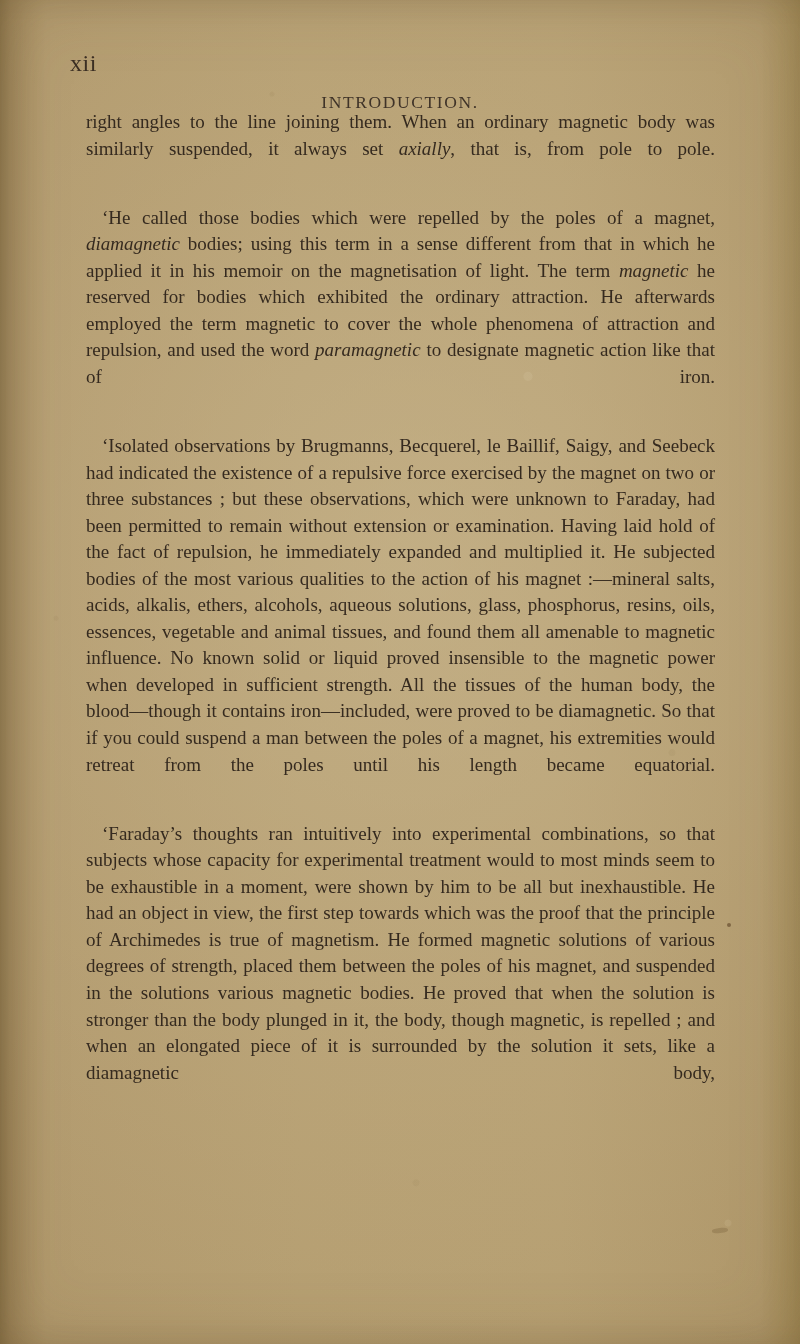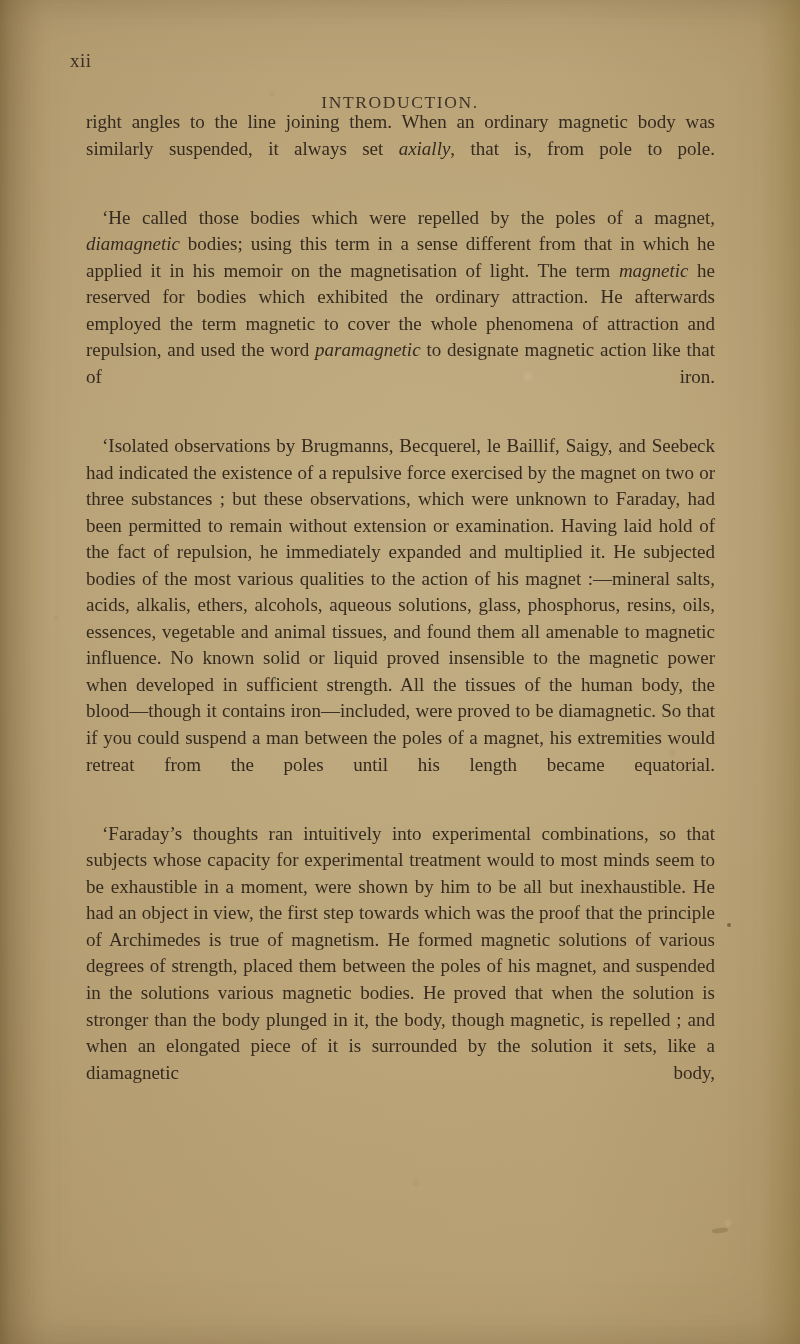--- a/index.html
+++ b/index.html
@@ -68,21 +68,21 @@
     position: absolute;
     top: 50px;
     left: 70px;
     width: 660px;
     height: 26px;
   }
   .folio {
     position: absolute;
     left: 0;
     top: 0;
-    font-size: 19px;
+    font-size: 24px;
     letter-spacing: .5px;
     color: #3c3024;
   }
   .head-title {
     position: absolute;
     left: 0;
     top: 1px;
     width: 660px;
     text-align: center;
     font-size: 17.5px;

